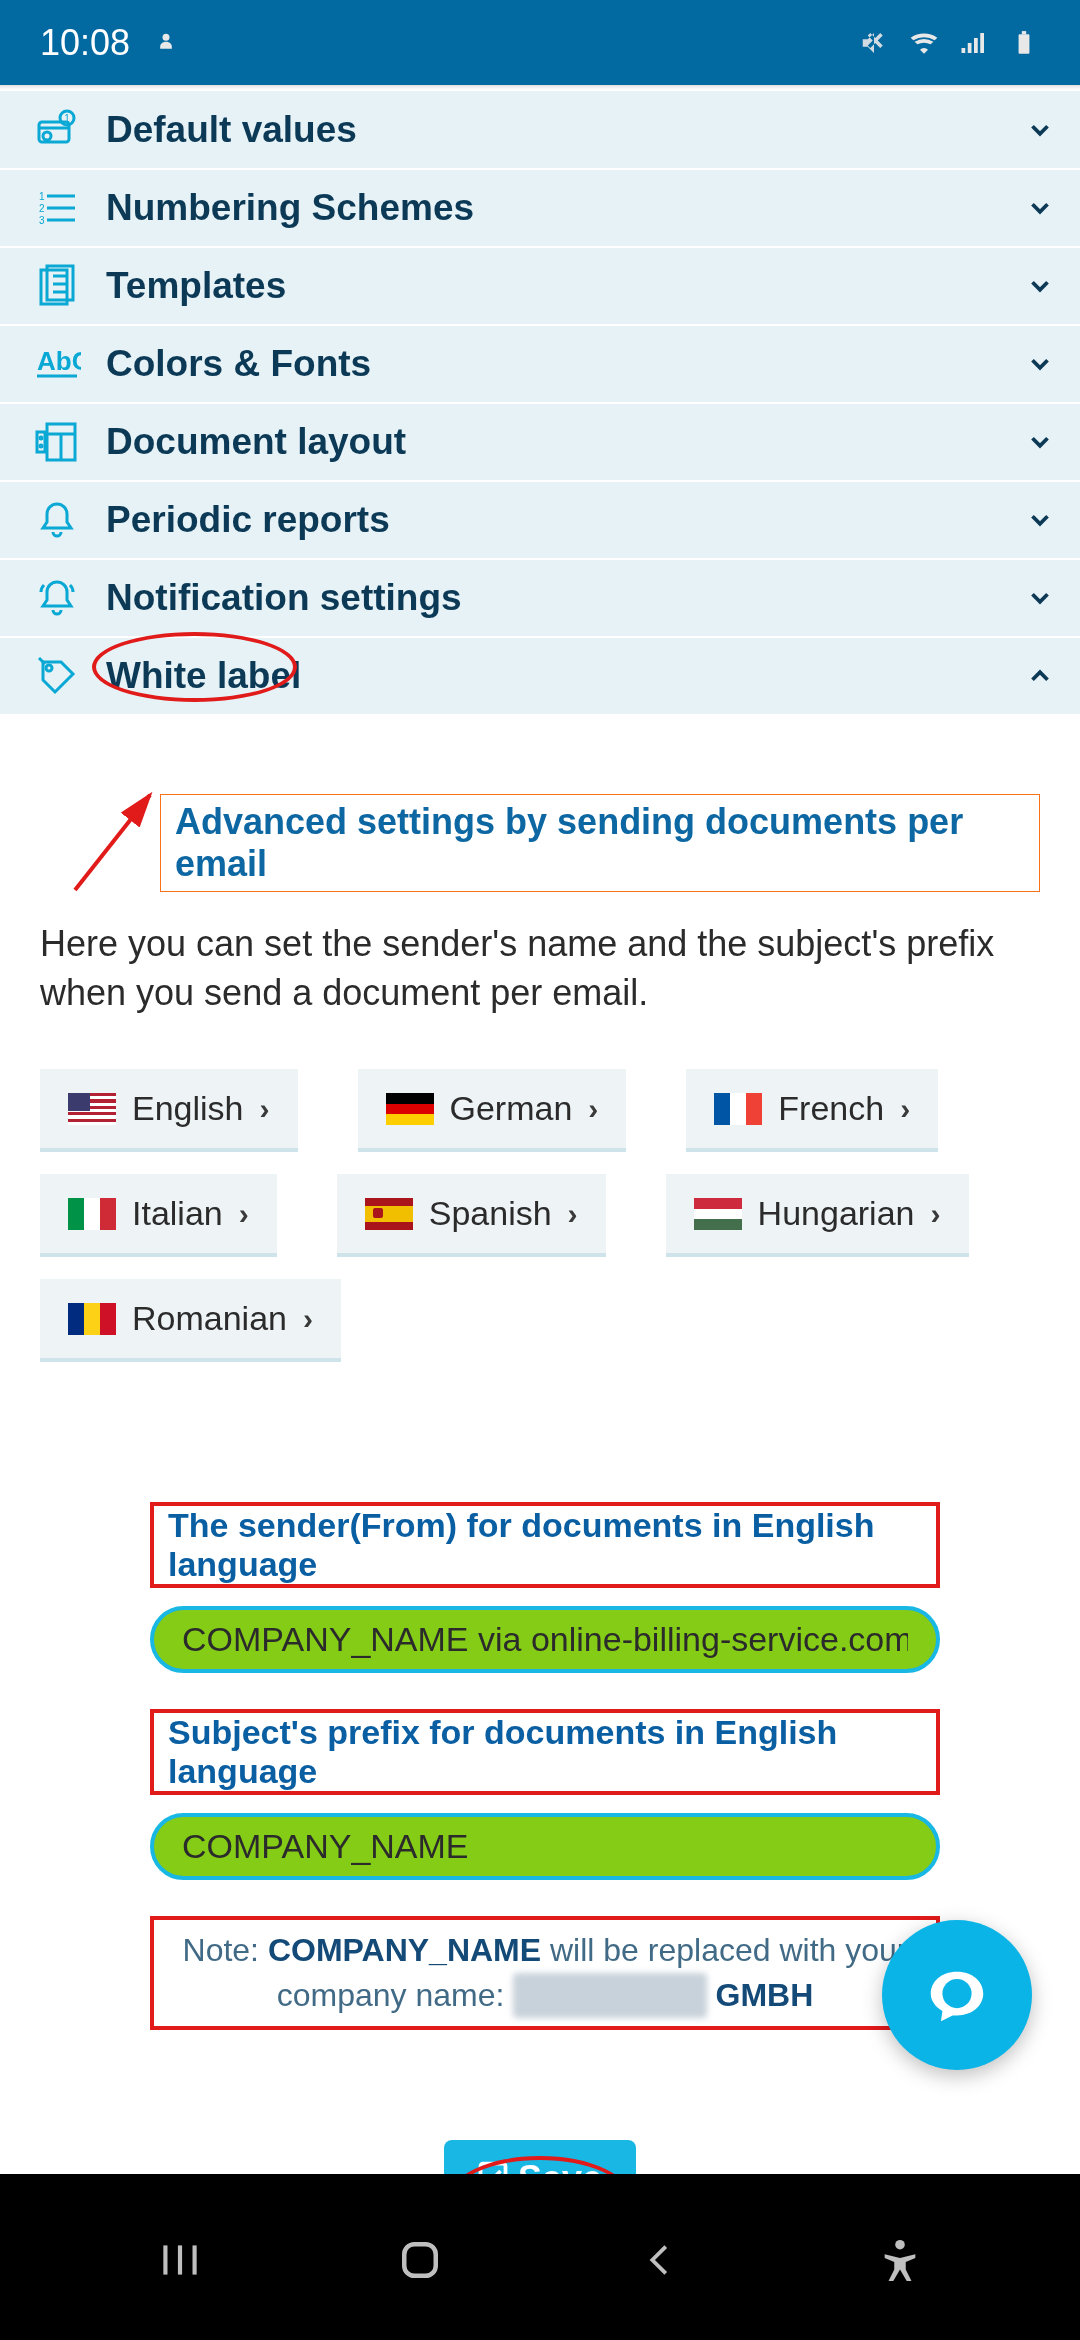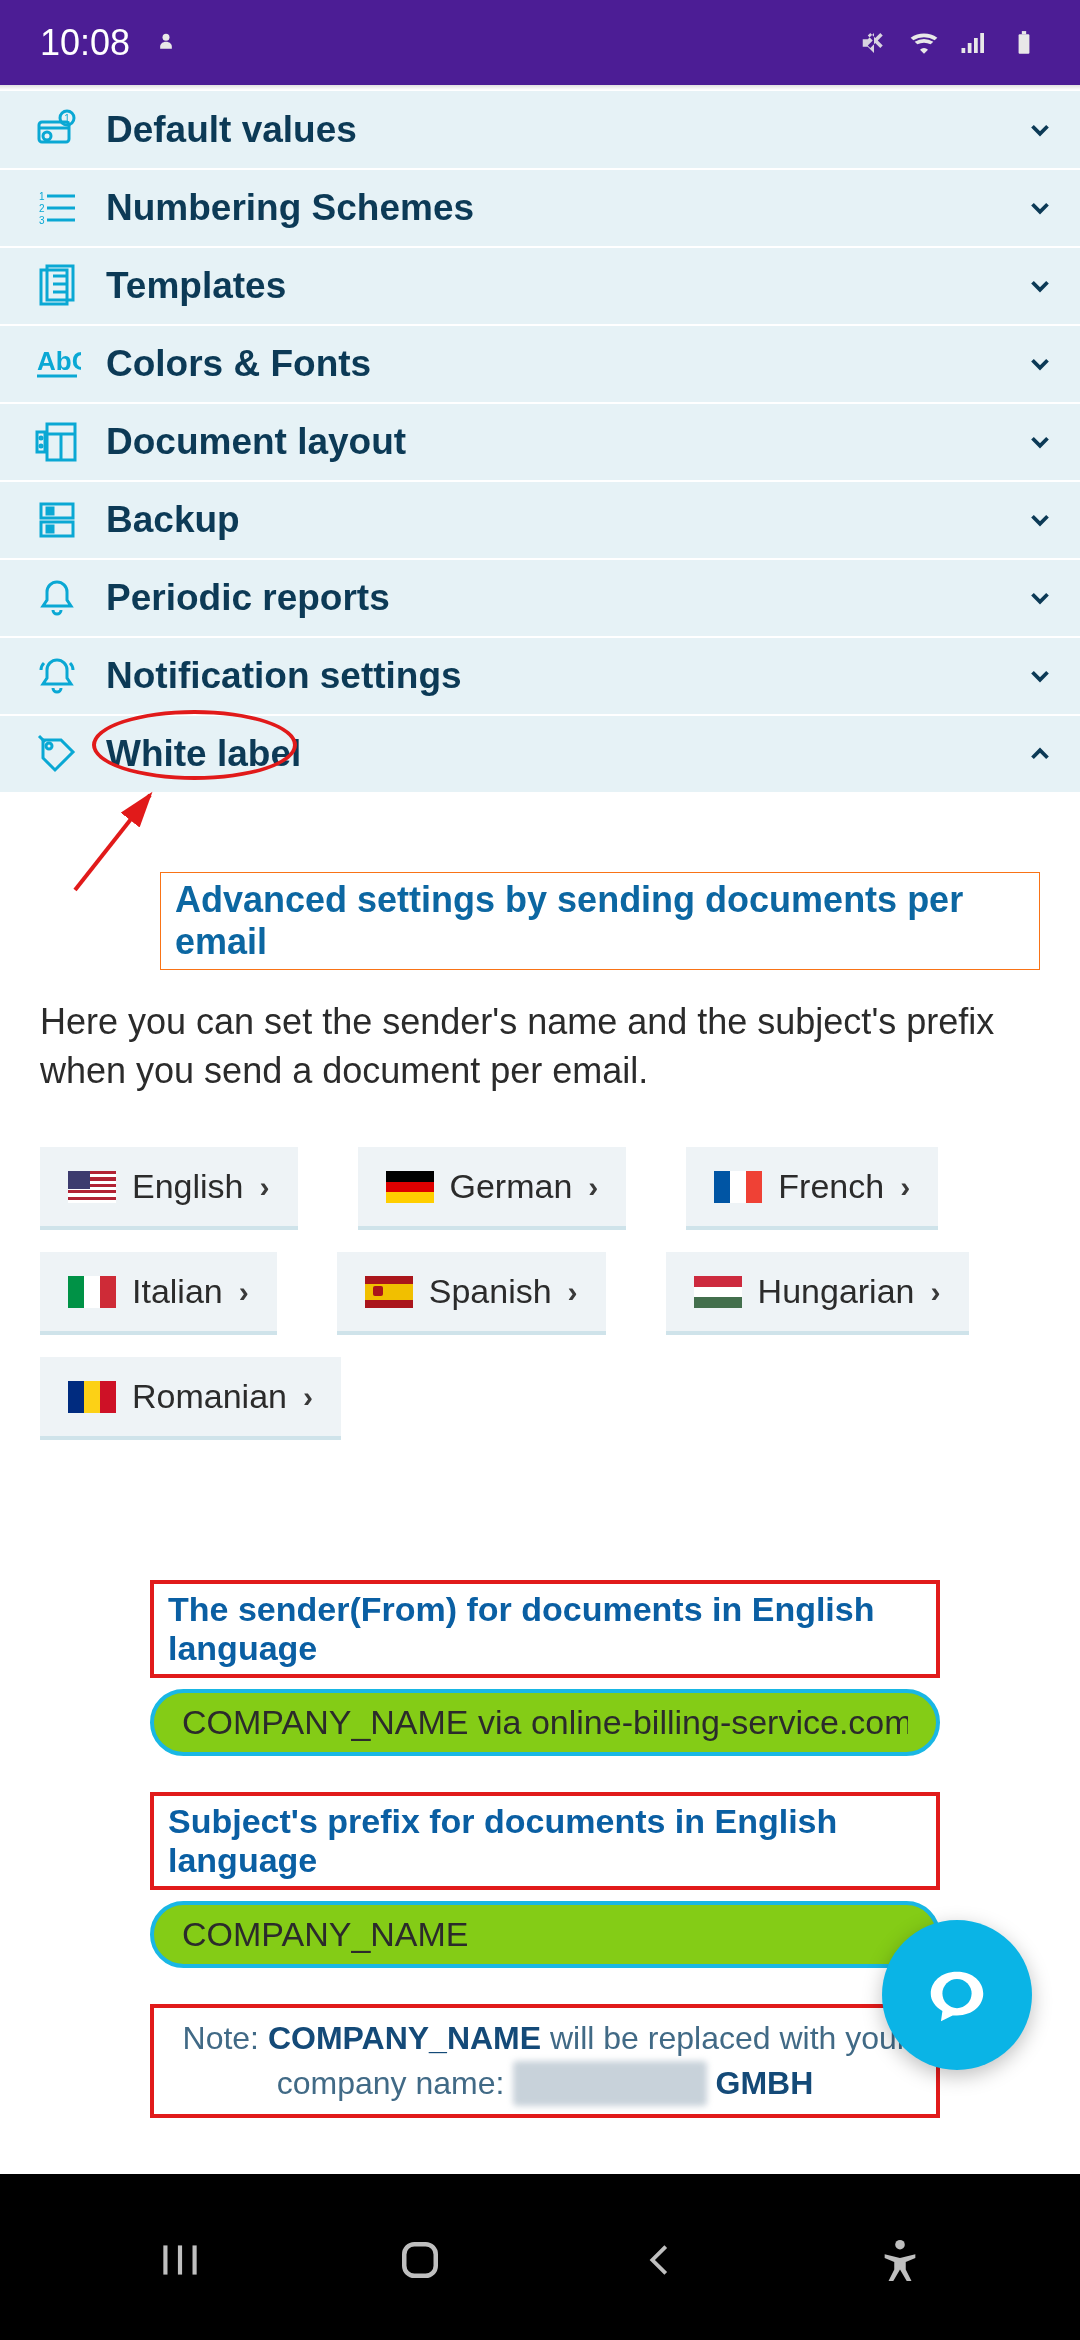--- a/index.html
+++ b/index.html
@@ -1,17 +1,17 @@
 <!DOCTYPE html>
 <html><head>
 <meta charset="utf-8">
 <style>
   * { box-sizing: border-box; margin: 0; padding: 0; }
   html, body { width: 1080px; height: 2340px; font-family: -apple-system, BlinkMacSystemFont, "Segoe UI", Arial, sans-serif; background: #fff; overflow: hidden; }
-  .status-bar { height: 85px; background: #4c1d95; color: #fff; display: flex; align-items: center; justify-content: space-between; padding: 0 40px; font-size: 36px; }
+  .status-bar { height: 85px; background: #0369a1; color: #fff; display: flex; align-items: center; justify-content: space-between; padding: 0 40px; font-size: 36px; }
   .status-left { display: flex; align-items: center; gap: 20px; }
   .status-right { display: flex; align-items: center; gap: 18px; }
   .status-icon { width: 32px; height: 32px; display: inline-flex; align-items: center; justify-content: center; }
   .icon-svg { fill: #e8e8e8; }
 
   .menu-area { background: #fff; }
   .top-gradient { height: 5px; background: linear-gradient(to bottom, rgba(0,0,0,.12), rgba(0,0,0,0)); }
   .menu-row { height: 78px; background: #e6f2f6; border-top: 1px solid #fff; display: flex; align-items: center; padding: 0 24px 0 30px; position: relative; }
   .menu-row + .menu-row { border-top: 2px solid #fff; }
   .menu-label { font-size: 37px; color: #0c3a56; font-weight: 700; margin-left: 22px; }
@@ -35,21 +35,21 @@
   .flag-fr { background: linear-gradient(to right, #0055a4 0 33.3%, #fff 33.3% 66.6%, #ef4135 66.6% 100%); }
   .flag-it { background: linear-gradient(to right, #009246 0 33.3%, #fff 33.3% 66.6%, #ce2b37 66.6% 100%); }
   .flag-es { background: linear-gradient(to bottom, #aa151b 0 25%, #f1bf00 25% 75%, #aa151b 75% 100%); position:relative;}
   .flag-es::before{ content:""; position:absolute; left:8px; top:10px; width:10px; height:10px; background:#aa151b; border-radius:2px;}
   .flag-hu { background: linear-gradient(to bottom, #cd2a3e 0 33.3%, #fff 33.3% 66.6%, #436f4d 66.6% 100%); }
   .flag-ro { background: linear-gradient(to right, #002b7f 0 33.3%, #fcd116 33.3% 66.6%, #ce1126 66.6% 100%); }
   .lang-label { font-size:34px; color:#2b2b2b; }
   .lang-chev { font-size:30px; color:#3a3a3a; font-weight:700; }
 
   .field-box-wrap { margin-top: 140px; padding: 0 100px 0 110px; }
-  .field-label-box { border:4px solid #e11a1a; padding:6px 14px; margin-bottom:11px; display:inline-block; width:100%; }
+  .field-label-box { border:4px solid #e11a1a; padding:0 14px; margin-bottom:18px; display:inline-block; width:100%; }
   .field-label { font-size:34px; font-weight:700; color:#0a5fa3; }
   .pill-input { border:4px solid #19b7e4; border-radius:40px; padding: 10px 28px; font-size:34px; color:#2b2b2b; background:#84cc16; margin-bottom: 36px;}
   .pill-input-inner { width:100%; border:none; outline:none; font-size:34px; color:#2b2b2b; font-family:inherit; background:transparent;}
   .note-box { border:4px solid #e11a1a; padding: 8px 14px; font-size:32px; color:#416a86; text-align:center; line-height:1.4;}
   .note-box .strong { font-weight:700; color:#144a78; }
   .blur-chip { display:inline-block; background:#c8d2da; color:#c8d2da; border-radius:4px; padding: 0 6px; filter: blur(3px);}
 
   .save-wrap { position: relative; text-align:center; margin-top: 110px; height:120px;}
   .save-btn { display:inline-flex; align-items:center; gap:10px; background:#19b7e4; color:#fff; font-size:36px; font-weight:700; padding: 18px 34px; border-radius:8px; border:none; }
   .save-ellipse { position:absolute; left:50%; top:50%; transform:translate(-50%,-50%); width:185px; height:88px; border:4px solid #e11a1a; border-radius:50%; pointer-events:none;}
@@ -199,38 +199,20 @@
           </svg>
       </span>
       <span class="menu-label">Document layout</span>
       <span class="chev">
           <svg viewBox="0 0 24 24" width="30" height="30">
             <path d="M6 9l6 6 6-6" fill="none" stroke="#0c3a56" stroke-width="3"></path>
           </svg>
         </span>
     </div>
 
-    <div class="menu-row">
-      <span class="menu-icon">
-        <svg viewBox="0 0 48 48" width="48" height="48">
-            <g fill="none" stroke="#0aa8d4" stroke-width="3">
-              <rect x="8" y="8" width="32" height="14"></rect>
-              <rect x="8" y="26" width="32" height="14"></rect>
-              <rect x="14" y="12" width="6" height="6" fill="#0aa8d4"></rect>
-              <rect x="14" y="30" width="6" height="6" fill="#0aa8d4"></rect>
-            </g>
-          </svg>
-      </span>
-      <span class="menu-label">Backup</span>
-      <span class="chev">
-          <svg viewBox="0 0 24 24" width="30" height="30">
-            <path d="M6 9l6 6 6-6" fill="none" stroke="#0c3a56" stroke-width="3"></path>
-          </svg>
-        </span>
-    </div>
 
     <div class="menu-row">
       <span class="menu-icon">
         <svg viewBox="0 0 48 48" width="48" height="48">
             <g fill="none" stroke="#0aa8d4" stroke-width="3">
               <path d="M24 8a10 10 0 00-10 10v8l-4 6h28l-4-6v-8A10 10 0 0024 8z"></path>
               <path d="M20 36a4 4 0 008 0"></path>
             </g>
           </svg>
       </span>

